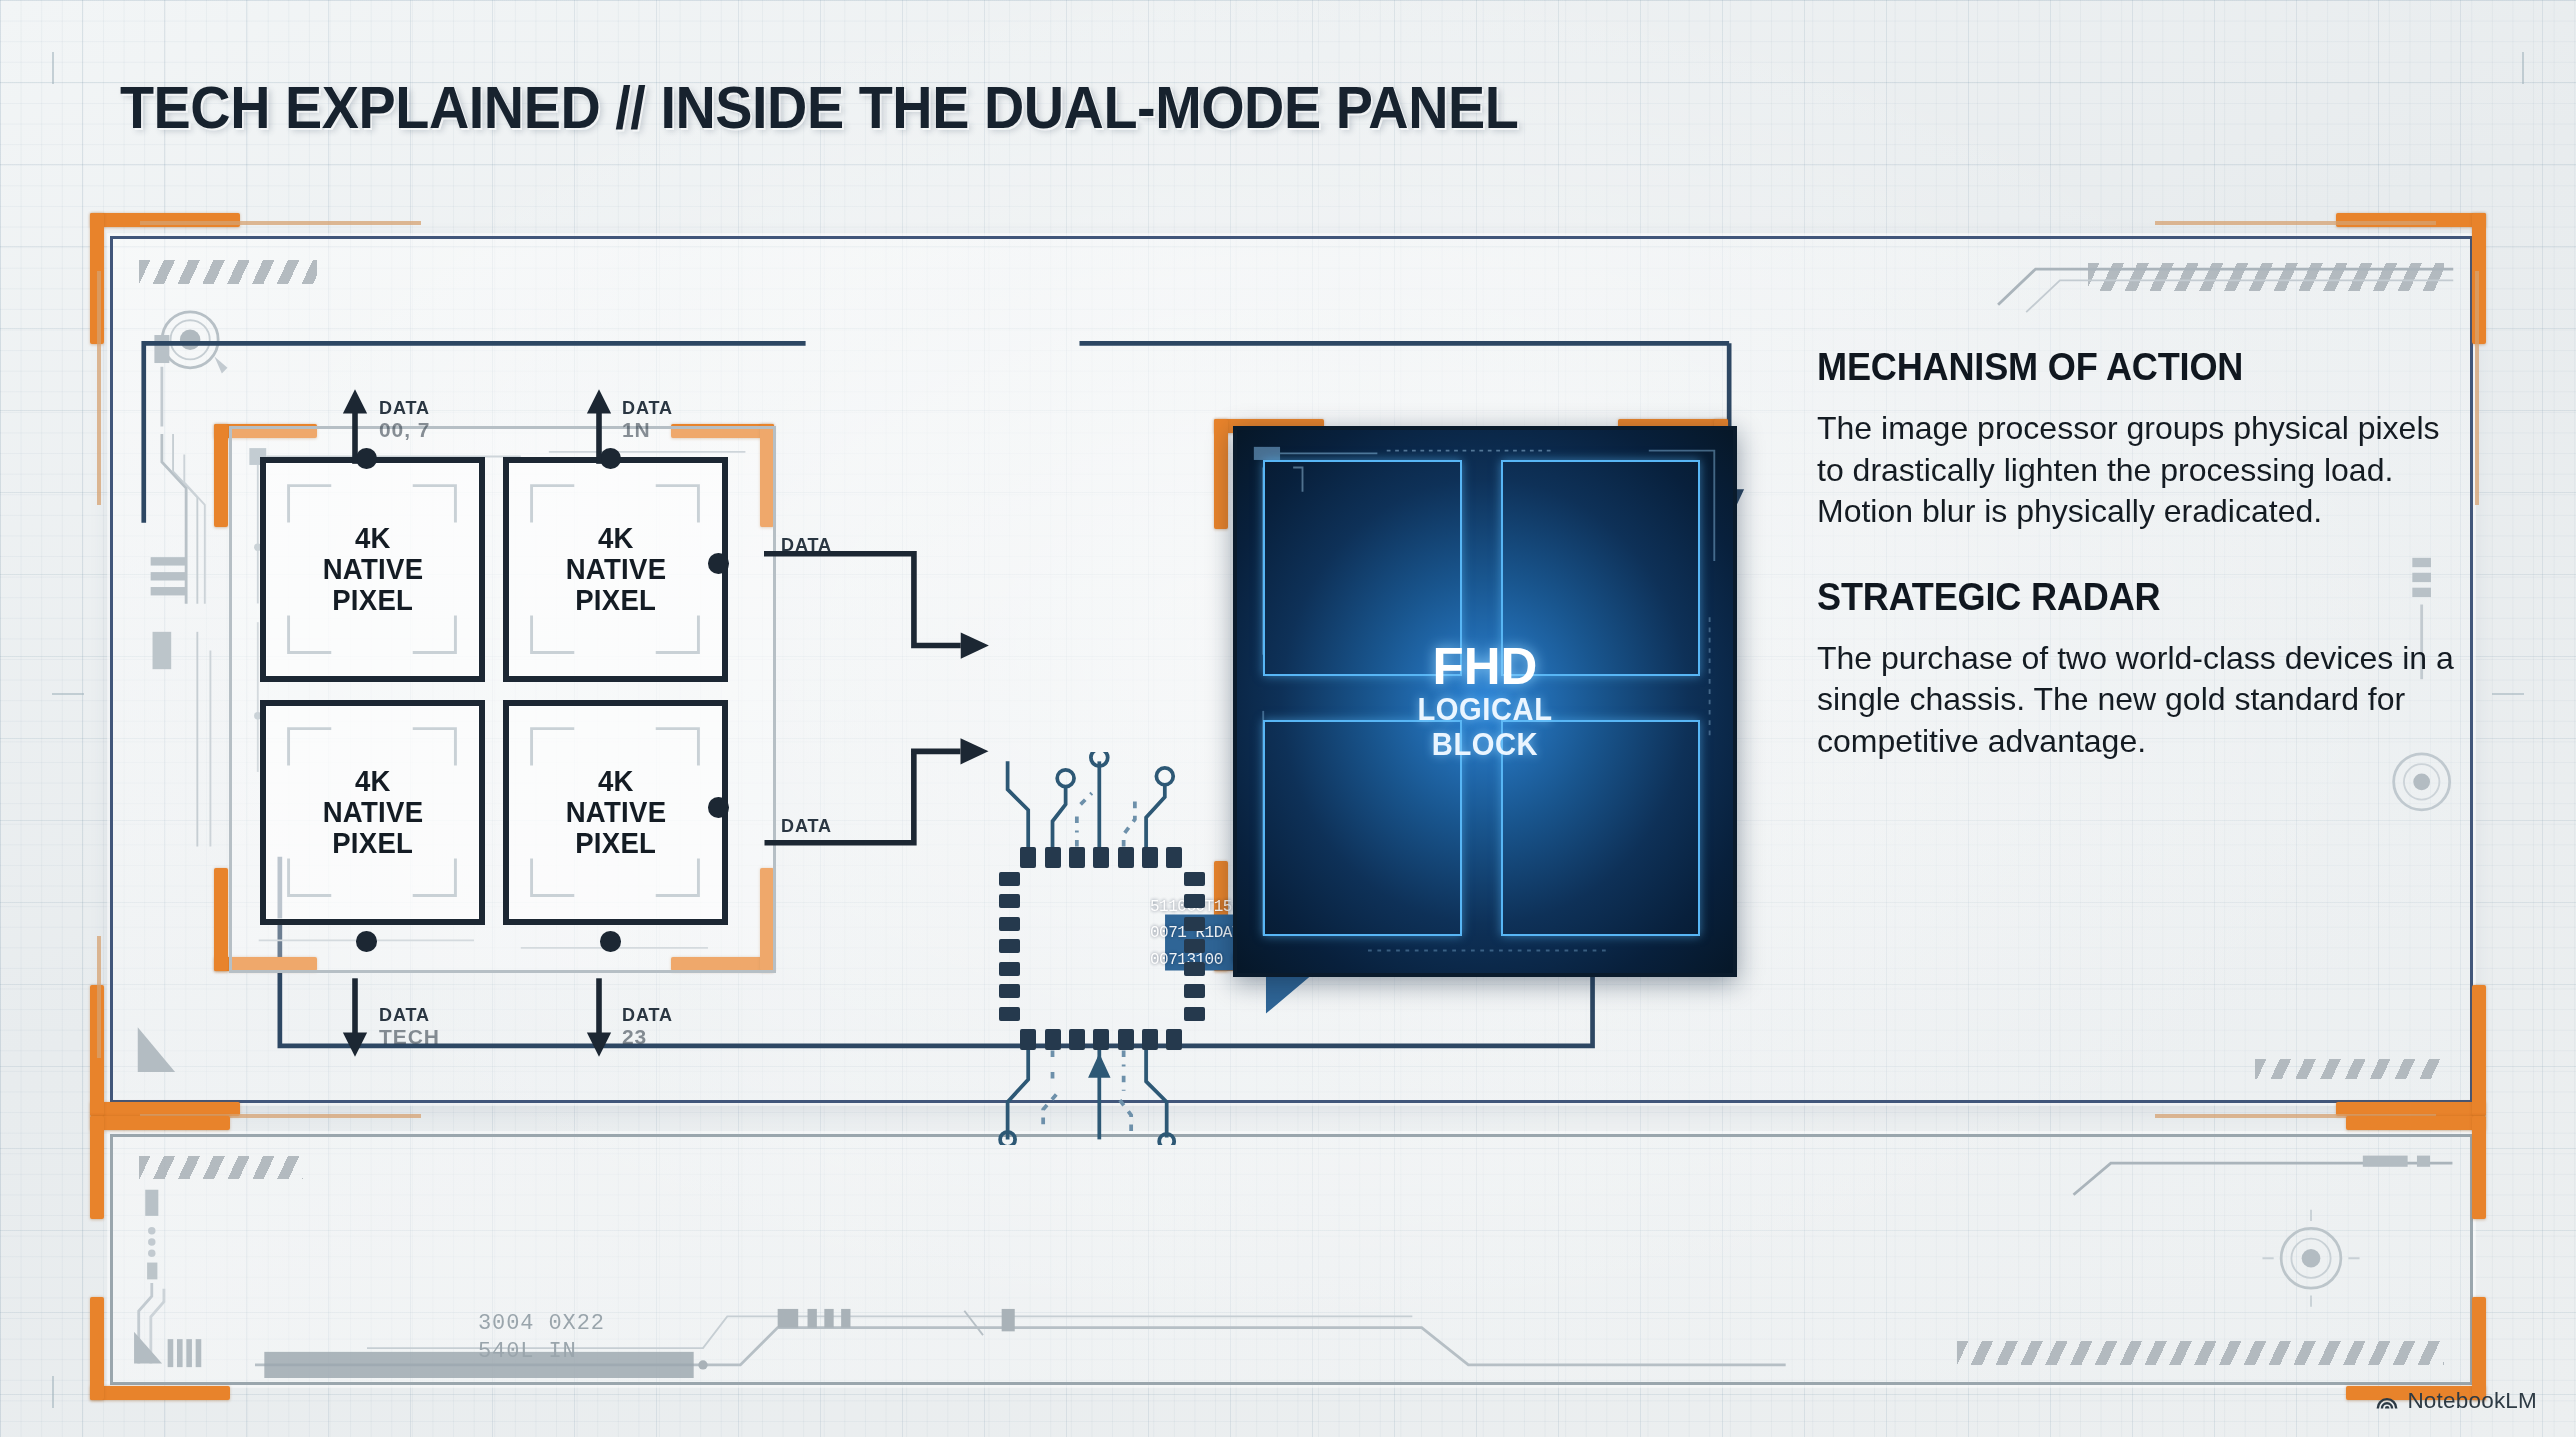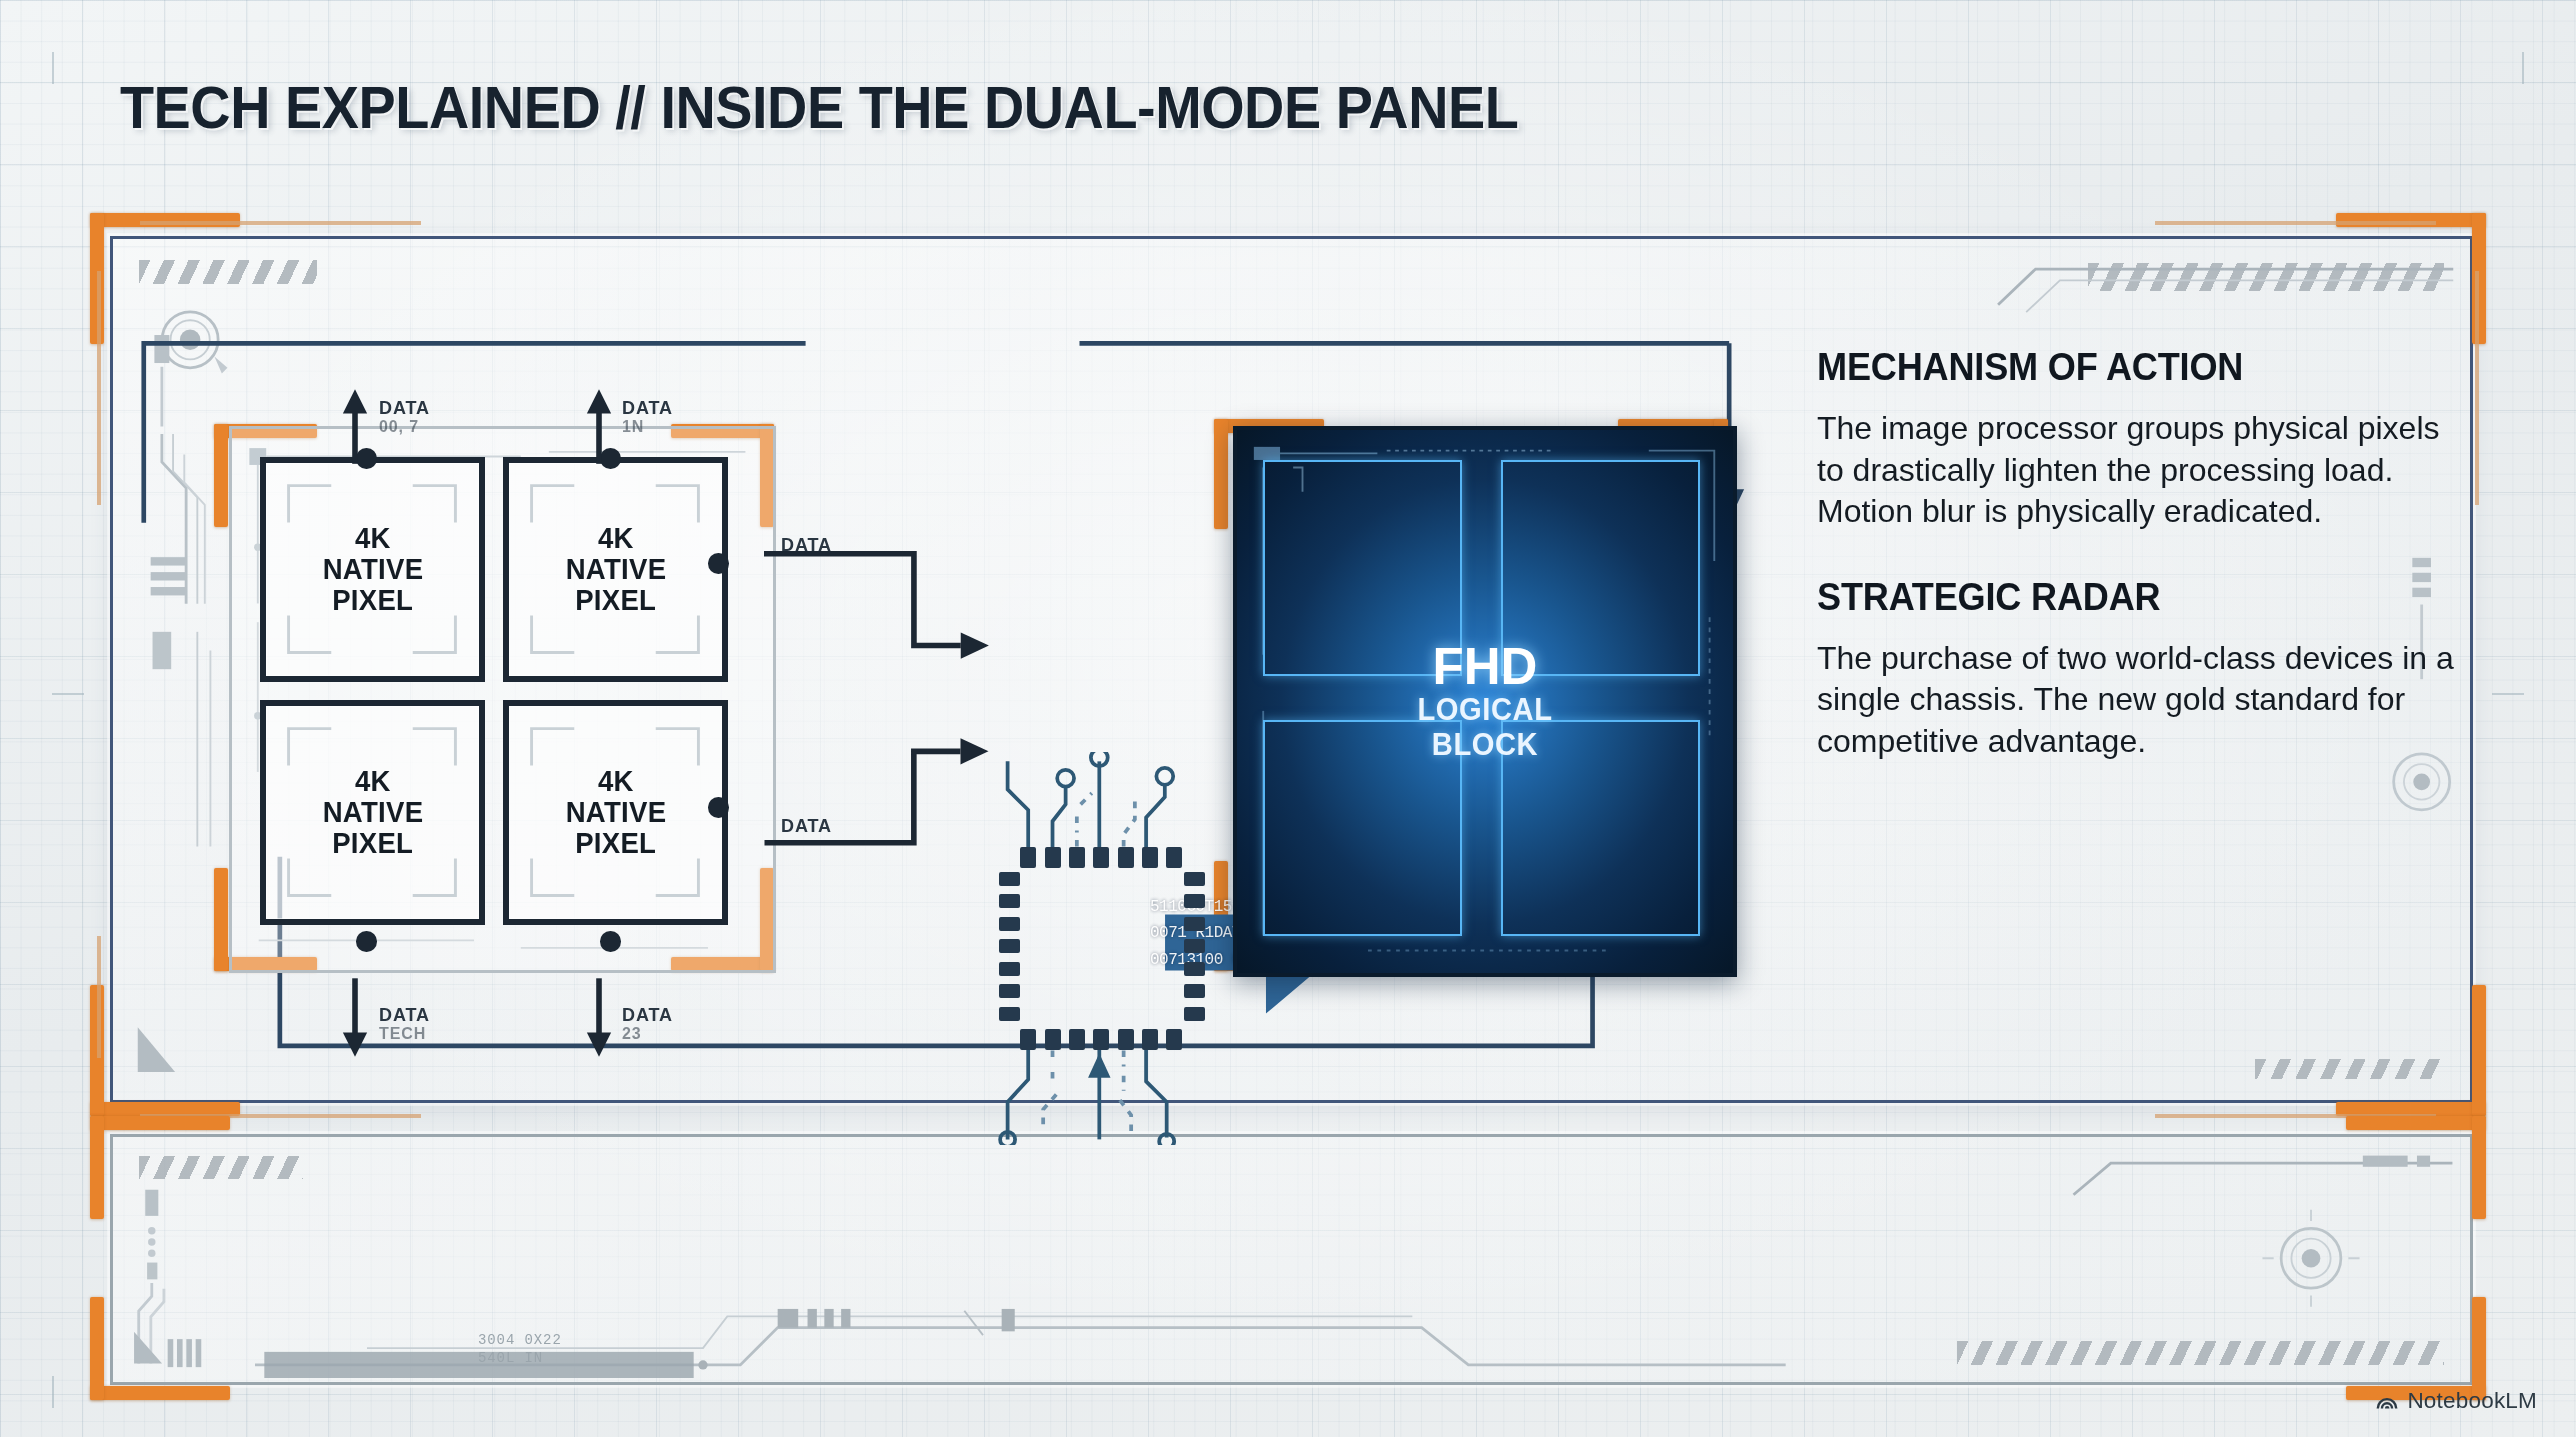--- a/index.html
+++ b/index.html
@@ -79,21 +79,21 @@
     display:flex;flex-direction:column;align-items:center;justify-content:center;
     box-shadow:inset 0 0 0 0.9px rgba(255,255,255,.6);
   }
   .pixbox span{
     display:block;font-size:29px;font-weight:bold;line-height:1.08;
     color:#141c24;letter-spacing:0.3px;transform:scaleX(.95);
   }
   
   .datalbl{position:absolute;font-size:18px;font-weight:bold;color:#2a3642;
      line-height:1.12;letter-spacing:0.9px;font-family:"Liberation Sans",sans-serif;}
-  .datalbl em{font-style:normal;opacity:.55;font-size:16px;display:block;}
+  .datalbl em{font-style:normal;opacity:.55;font-size:21px;display:block;}
   
   .node{position:absolute;width:20.6px;height:20.6px;border-radius:50%;background:#1c2733;}
   
   #tcon{
     position:absolute;left:906px;top:625px;width:150px;height:150px;
     border-radius:15px;
     background:radial-gradient(circle at 30% 25%, #27465f 0%, #142534 55%, #0c1824 100%);
     box-shadow:0 0 0 1.9px #0b1722, 0 4.7px 15px rgba(10,25,40,.45);
     display:flex;flex-direction:column;align-items:center;justify-content:center;
     z-index:6;
@@ -515,21 +515,21 @@
     <rect x="10" y="62" width="460" height="28" fill="#9aa5ac" opacity=".8"></rect>
     <rect x="560" y="16" width="22" height="20" fill="#a9b2b8"></rect>
     <rect x="592" y="16" width="10" height="20" fill="#a9b2b8"></rect>
     <rect x="610" y="16" width="10" height="20" fill="#a9b2b8"></rect>
     <rect x="628" y="16" width="10" height="20" fill="#a9b2b8"></rect>
     <path d="M760 18 l20 26" stroke="#b6bfc5" stroke-width="2" fill="none"></path>
     <rect x="800" y="16" width="14" height="24" fill="#a9b2b8"></rect>
     <circle cx="480" cy="76" r="5" fill="#a9b2b8"></circle>
   </svg>
 
-  <div class="deco" style="left:365px;bottom:15px;font-family:'Liberation Mono',monospace;font-size:14px;
+  <div class="deco" style="left:365px;bottom:15px;font-family:'Liberation Mono',monospace;font-size:22px;
               line-height:1.3;color:#9aa5ac;letter-spacing:0.9px;">
     <div>3004 0X22</div>
     <div>540L IN</div>
   </div>
 
   <svg class="deco" style="right:13px;top:13px;width:403px;height:56px;" viewBox="0 0 430 60">
     <path d="M20 48 L60 14 L426 14" fill="none" stroke="#aab4bb" stroke-width="3"></path>
     <rect x="330" y="6" width="48" height="12" fill="#b3bcc2"></rect>
     <rect x="388" y="6" width="14" height="12" fill="#b3bcc2"></rect>
   </svg>

